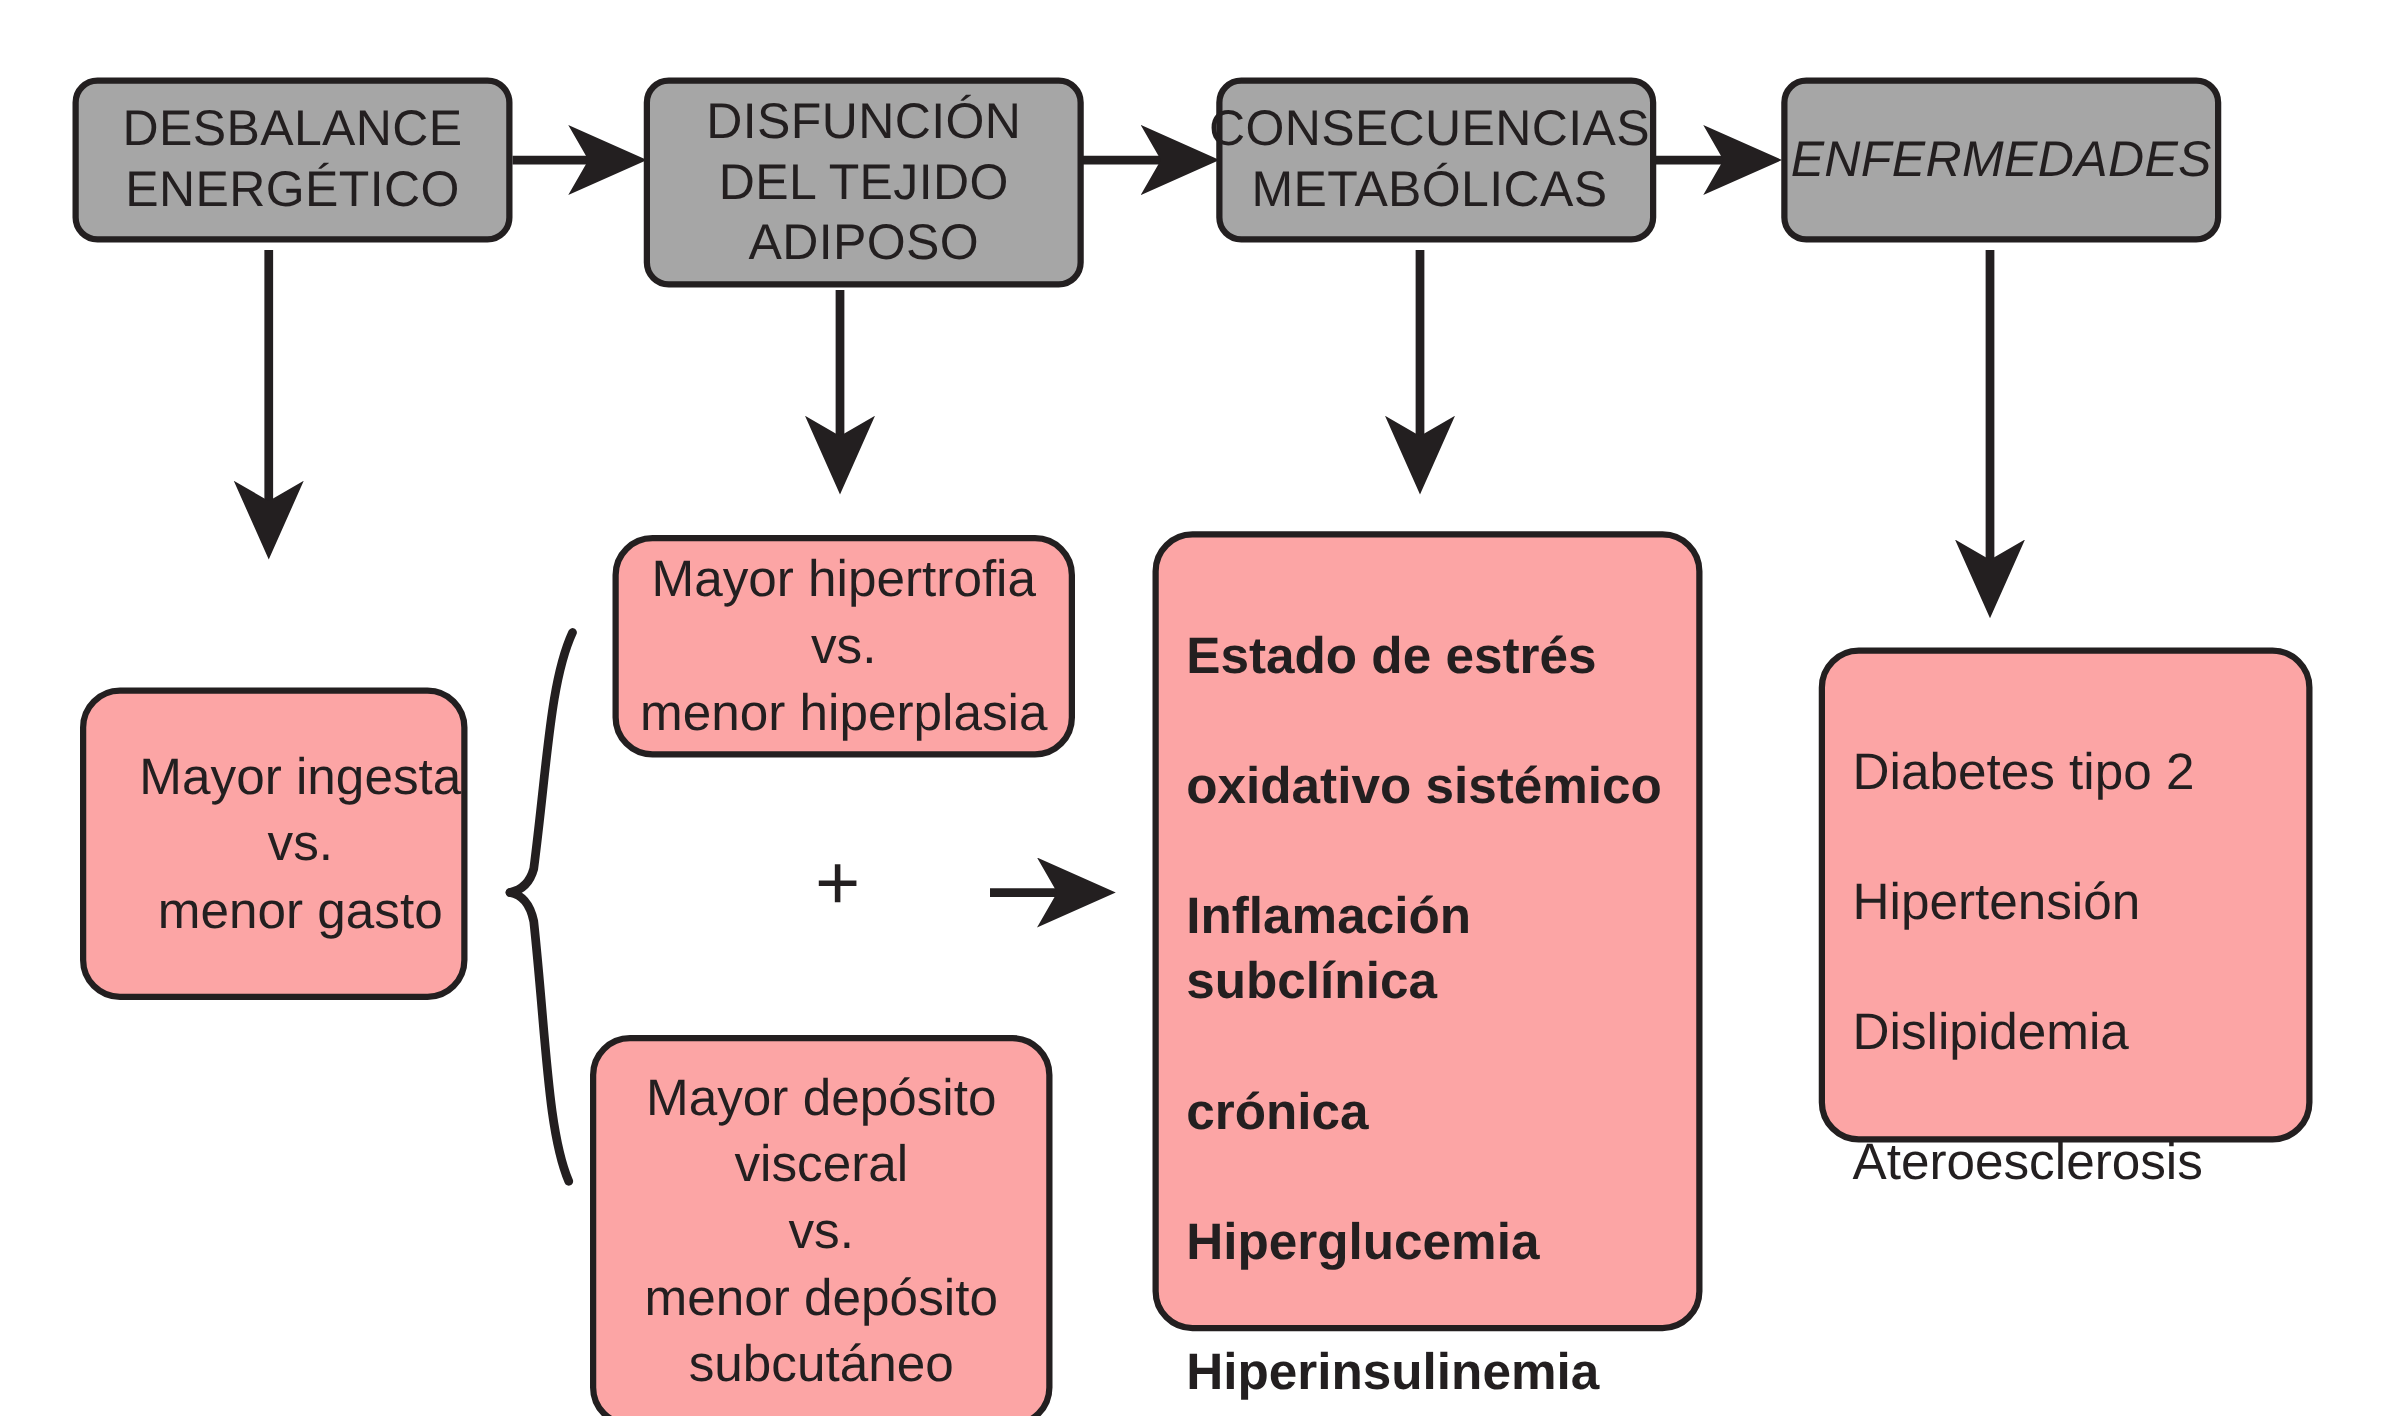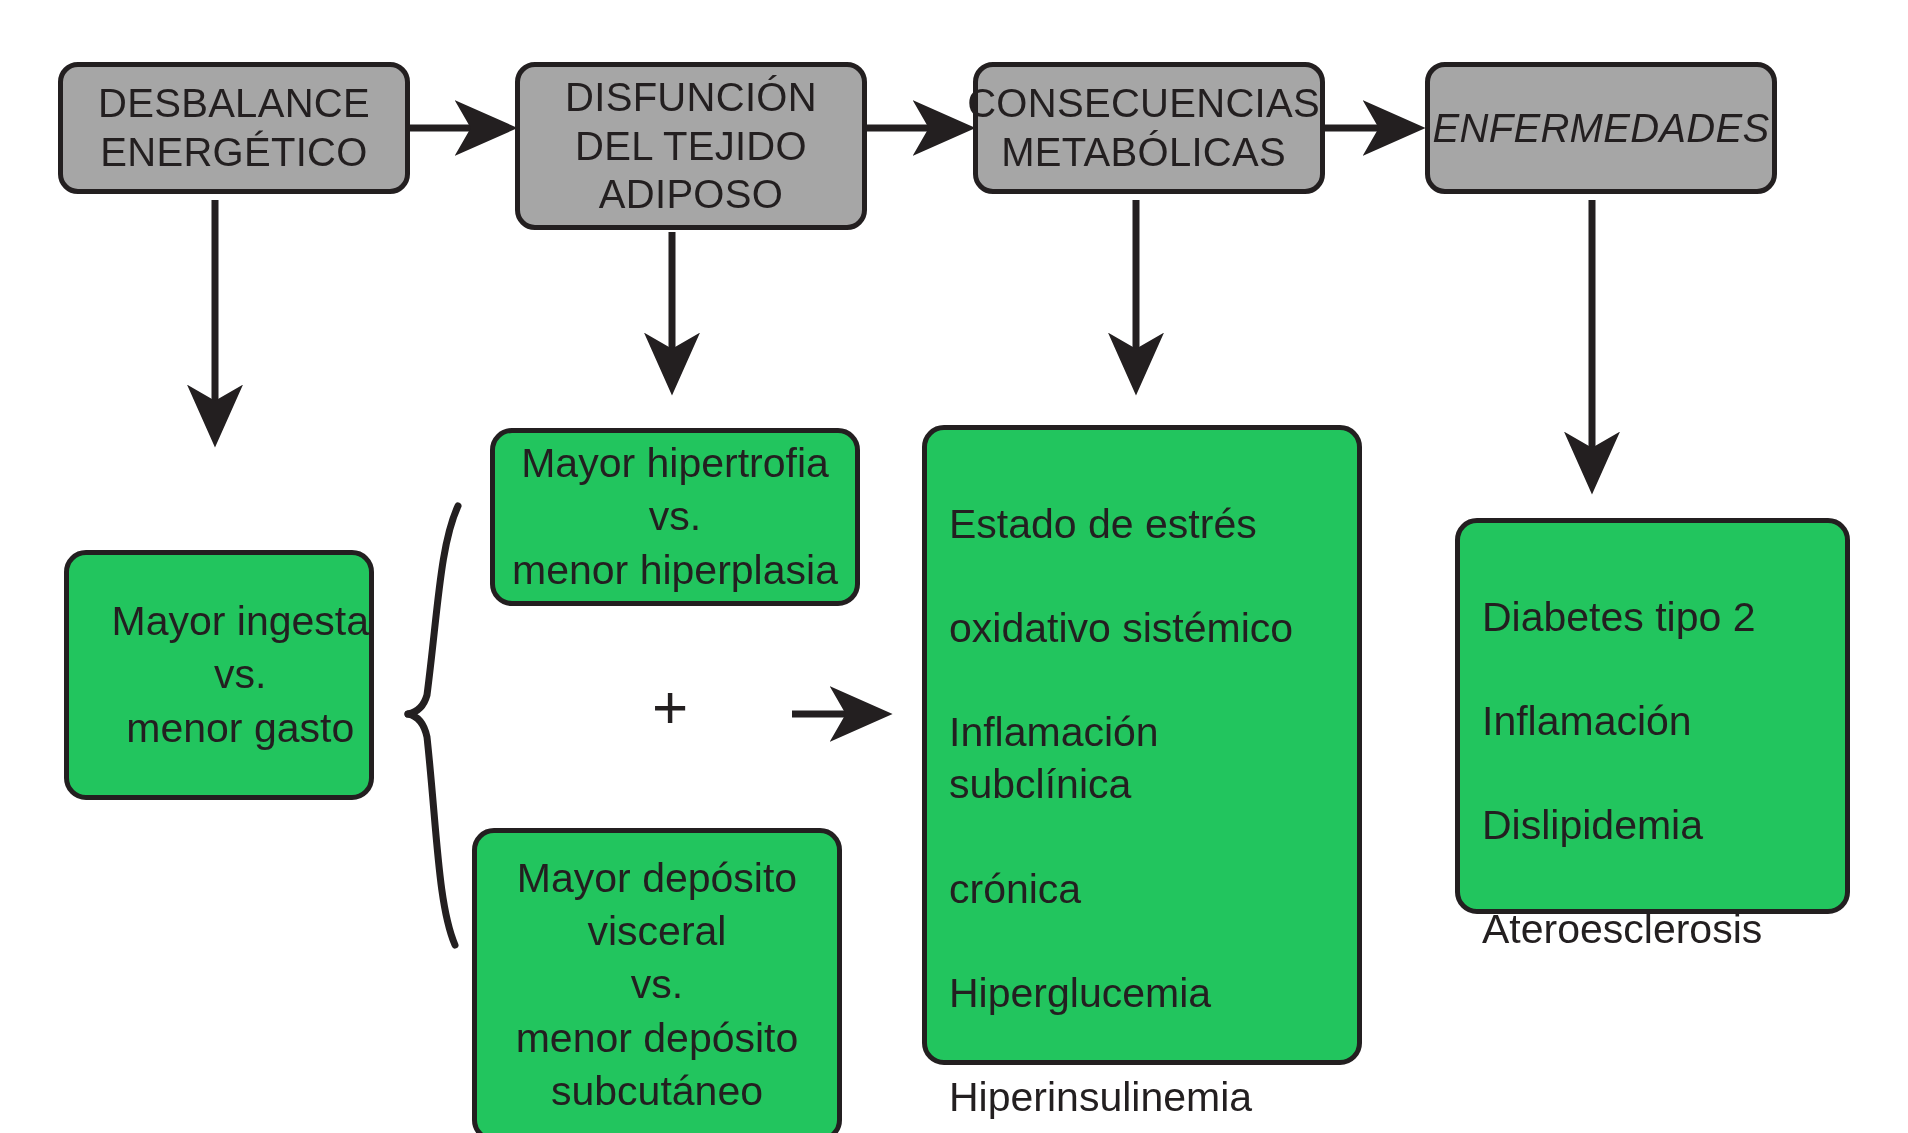--- a/index.html
+++ b/index.html
@@ -19,22 +19,22 @@
     overflow: hidden;
   }
   .node {
     position: absolute;
     box-sizing: border-box;
     display: flex;
     align-items: center;
     justify-content: center;
     text-align: center;
     border: 5px solid #231f20;
-    border-radius: 22px;
-    background: #22c55e;
+    border-radius: 32px;
+    background: #fca5a5;
     line-height: 1.30;
     white-space: pre-line;
   }
   .node.stage {
     background: #a6a6a6;
     border-radius: 20px;
     font-size: 40px;
     letter-spacing: 0.3px;
     line-height: 1.22;
   }
@@ -147,42 +147,42 @@
 visceral
 vs.
 menor depósito
 subcutáneo</span>
   </div>
 
   <div class="plus" style="left:652px; top:676px;">
     <span>+</span>
   </div>
 
-  <div class="node white listbox" style="left:922px; top:425px; width:440px; height:640px; font-size:41px;">
+  <div class="node white listbox" style="left:922px; top:425px; width:440px; height:640px; font-size:41px;font-weight:bold;">
     <div style="width:100%;">
       <div>Estado de estrés</div>
       <div>oxidativo sistémico</div>
       <div>Inflamación subclínica</div>
       <div>crónica</div>
       <div>Hiperglucemia</div>
       <div>Hiperinsulinemia</div>
       
       
       
       
       
       
       
     </div>
   </div>
 
   <div class="node white listbox" style="left:1455px; top:518px; width:395px; height:396px; font-size:41px;justify-content:flex-end;">
     <div style="width:100%;">
       <div>Diabetes tipo 2</div>
-      <div>Inflamación</div>
+      <div>Hipertensión</div>
       <div>Dislipidemia</div>
       <div>Ateroesclerosis</div>
       
       
       
       
     </div>
   </div>
 
 </div>

